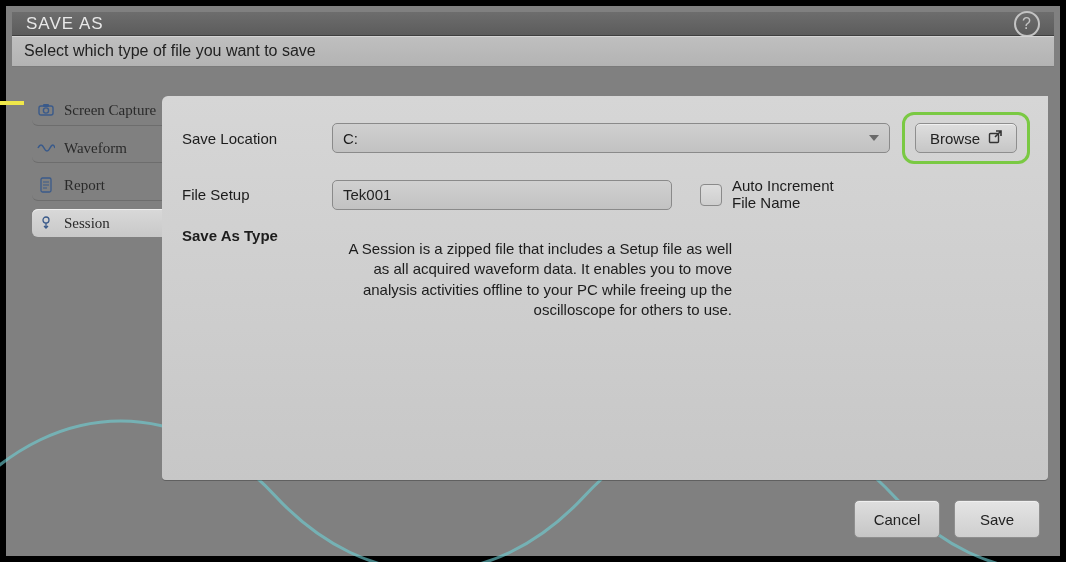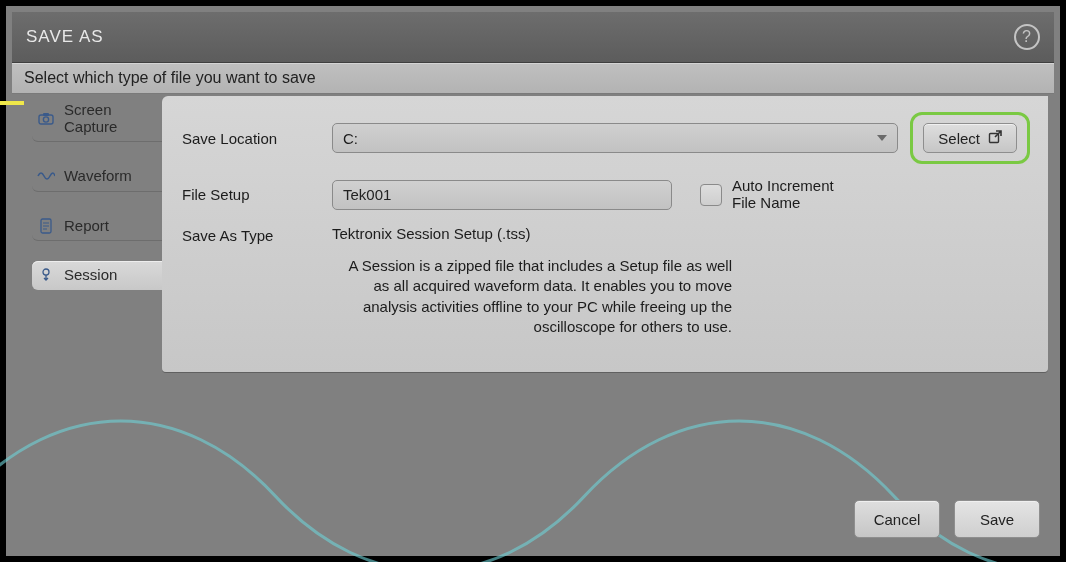--- a/index.html
+++ b/index.html
@@ -24,21 +24,21 @@
     left: -6px; top: 95px;
     width: 24px; height: 4px;
     background: #f0e84a;
   }
   .dialog {
     position: absolute;
     left: 6px; right: 6px; top: 6px;
     display: flex; flex-direction: column;
   }
   .titlebar {
-    height: 51px;
+    height: 24px;
     background: linear-gradient(#6d6d6d,#5c5c5c);
     border-bottom: 1px solid #3f3f3f;
     display: flex; align-items: center;
     padding: 0 14px;
     color: #e8e8e8;
     font-size: 17px;
     letter-spacing: 1px;
     font-weight: 300;
   }
   .titlebar .spacer { flex: 1; }
@@ -61,21 +61,22 @@
   }
   .body {
     position: absolute;
     left: 6px; right: 6px; top: 78px; bottom: 6px;
   }
   .sidebar {
     position: absolute;
     left: 20px; top: 12px;
     width: 138px;
     display: flex; flex-direction: column;
-    gap: 20px;
+    gap: 8px;
+    font-family: Liberation Serif, serif;
   }
   .tab {
     display: flex; align-items: center;
     gap: 8px;
     padding: 6px 6px 6px 4px;
     font-size: 15px;
     color: #2a2a2a;
     cursor: pointer;
     border-radius: 6px 0 0 6px;
     border-bottom: 1px solid rgba(90,90,90,0.5);
@@ -83,21 +84,21 @@
   .tab .icon { width: 20px; display:flex; align-items:center; justify-content:center; color:#3a5a8a; }
   .tab .lbl { flex: 1; line-height: 1.1; }
   .tab.active {
     background: linear-gradient(#d9d9d9,#c8c8c8);
     border-bottom: none;
     box-shadow: inset 0 1px 0 #eee;
   }
   .panel {
     position: absolute;
     left: 150px; right: 6px; top: 12px;
-    height: 276px;
+    height: 384px;
     background: linear-gradient(#d6d6d6,#c7c7c7);
     border-radius: 6px 0 4px 4px;
     box-shadow: 0 1px 0 rgba(0,0,0,0.25);
     padding: 16px 18px 18px 20px;
     color: #1c1c1c;
     font-size: 15px;
   }
   .row { display: flex; align-items: center; margin-bottom: 14px; }
   .row .label { width: 150px; }
   .select {
@@ -147,21 +148,21 @@
   .checkbox {
     width: 22px; height: 22px;
     border: 1px solid #8a8a8a;
     border-radius: 4px;
     background: linear-gradient(#dedede,#cecece);
     margin-left: 28px;
     margin-right: 10px;
     cursor: pointer;
   }
   .check-label { line-height: 1.1; width: 120px; }
-  .type-row .label { align-self: flex-start; padding-top: 2px; }
+  .type-row .label { align-self: flex-start; padding-top: 2px; font-weight: bold; }
   .type-text { flex:1; }
   .desc { margin-top: 14px; max-width: 400px; line-height: 1.35; text-align: right; }
   .footer {
     position: absolute;
     right: 14px; bottom: 12px;
     display: flex; gap: 14px;
   }
   .footer .btn { min-width: 86px; justify-content: center; height:38px; }
 </style>
 </head>
@@ -229,42 +230,41 @@
 
     <div class="panel">
       <div class="row">
         <div class="label">Save Location</div>
         <div class="select">
           <span>C:</span>
           <span class="caret"></span>
         </div>
         <div class="browse-wrap">
           <div class="btn">
-            <span>Select</span>
+            <span>Browse</span>
             <span>
               <svg width="14" height="14" viewBox="0 0 14 14">
                   <rect x="1.5" y="3.5" width="9" height="9" rx="1" fill="none" stroke="#333" stroke-width="1.4"></rect>
                   <path d="M8 1 h5 v5 M13 1 L7 7" fill="none" stroke="#333" stroke-width="1.6"></path>
                 </svg>
             </span>
           </div>
         </div>
       </div>
 
       <div class="row">
         <div class="label">File Setup</div>
         <input class="input" value="Tek001" style="">
         <div class="checkbox"></div>
         <div class="check-label">Auto Increment File Name</div>
       </div>
 
       <div class="row type-row">
         <div class="label">Save As Type</div>
         <div class="type-text">
-          <div>Tektronix Session Setup (.tss)</div>
           <div class="desc">A Session is a zipped file that includes a Setup file as well as all acquired waveform data. It enables you to move analysis activities offline to your PC while freeing up the oscilloscope for others to use.</div>
         </div>
       </div>
     </div>
 
     <div class="footer">
       <div class="btn">
         <span>Cancel</span>
       </div>
       <div class="btn primary">

